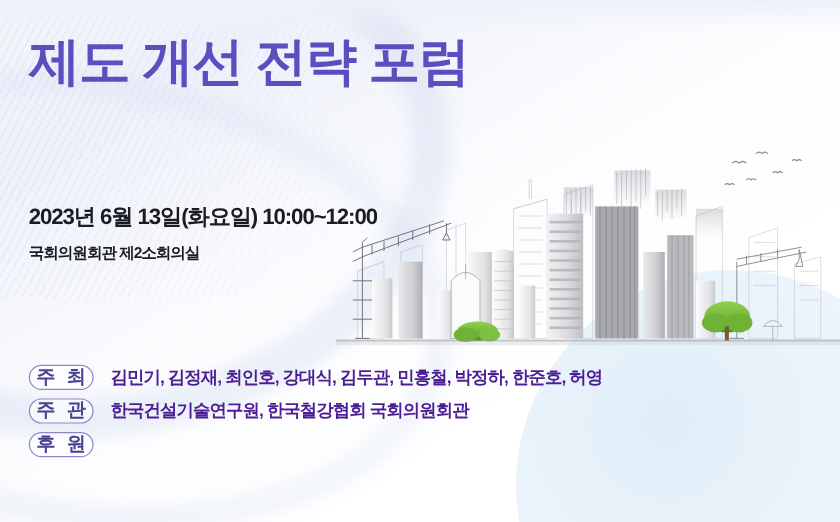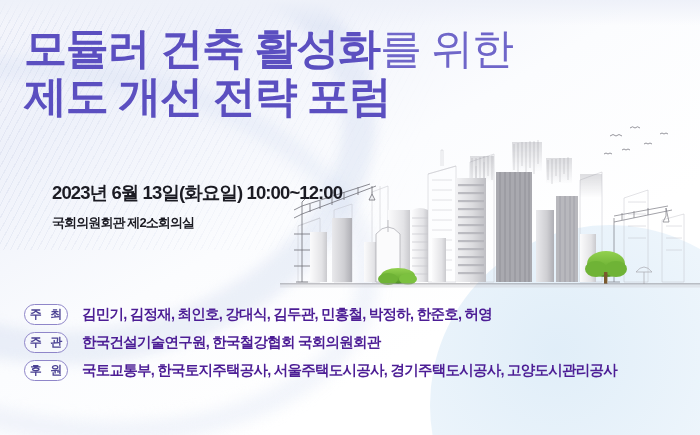--- a/index.html
+++ b/index.html
@@ -69,45 +69,45 @@
   .t-bold{
     font-size:43px; font-weight:700; color:#5b4fc0;
   }
   .t-light{
     font-size:42px; font-weight:400; color:#6f66c9;
   }
   .title-line.l2{ margin-top:4px; }
 
   
   .meta{
-    position:absolute; left:24px; top:180px; z-index:6;margin-left:28px;
+    position:absolute; left:24px; top:168px; z-index:6;
   }
   .meta-date{
     font-size:18.5px; font-weight:700; color:#1b1b23;
     letter-spacing:-.9px; white-space:nowrap;
   }
   .meta-venue{
     margin-top:9px;
     font-size:13px; font-weight:700; color:#1b1b23;
     letter-spacing:-.9px; white-space:nowrap;
   }
 
   
   .credits{
     position:absolute; left:24px; top:300px; z-index:6;
   }
   .credit-row{
     display:flex; align-items:center; height:28px;
   }
   .badge{
-    width:44px; height:21px;
+    width:54px; height:21px;
     border:1.1px solid #8f86c9;
     border-radius:11px;
     color:#4a4193;
-    font-size:12px; font-weight:700;
+    font-size:16px; font-weight:700;
     letter-spacing:2.5px; text-indent:2.5px;
     display:flex; align-items:center; justify-content:center;
     flex:0 0 auto;
     background:rgba(255,255,255,.55);
   }
   .credit-text{
     margin-left:14px;
     font-size:14.5px; font-weight:700; color:#4c1d95;
     letter-spacing:-.75px; white-space:nowrap;
   }
@@ -291,23 +291,20 @@
         <path d="M356 158 q8 -10 16 0 Z"></path>
         <path d="M364 158 L364 170"></path>
       </g>
 
       <rect x="0" y="169" width="420" height="1.6" fill="#8f8f97" opacity=".55"></rect>
       <rect x="0" y="170.6" width="420" height="3" fill="#c9c9cf" opacity=".35"></rect>
     </svg>
   </div>
 
   <div class="title-block">
-    <div class="title-line l1">
-      <span class="t-bold">모듈러 건축 활성화</span><span class="t-light">를 위한</span>
-    </div>
     <div class="title-line l2">
       <span class="t-bold">제도 개선 전략 포럼</span>
     </div>
   </div>
 
   <div class="meta">
     <div class="meta-date">2023년 6월 13일(화요일) 10:00~12:00</div>
     <div class="meta-venue">국회의원회관 제2소회의실</div>
   </div>
 
@@ -318,18 +315,17 @@
       <div class="credit-text">김민기, 김정재, 최인호, 강대식, 김두관, 민홍철, 박정하, 한준호, 허영</div>
     </div>
 
     <div class="credit-row">
       <div class="badge">주 관</div>
       <div class="credit-text">한국건설기술연구원, 한국철강협회 국회의원회관</div>
     </div>
 
     <div class="credit-row">
       <div class="badge">후 원</div>
-      <div class="credit-text">국토교통부, 한국토지주택공사, 서울주택도시공사, 경기주택도시공사, 고양도시관리공사</div>
     </div>
 
   </div>
 
 </div>
 
 </body></html>

